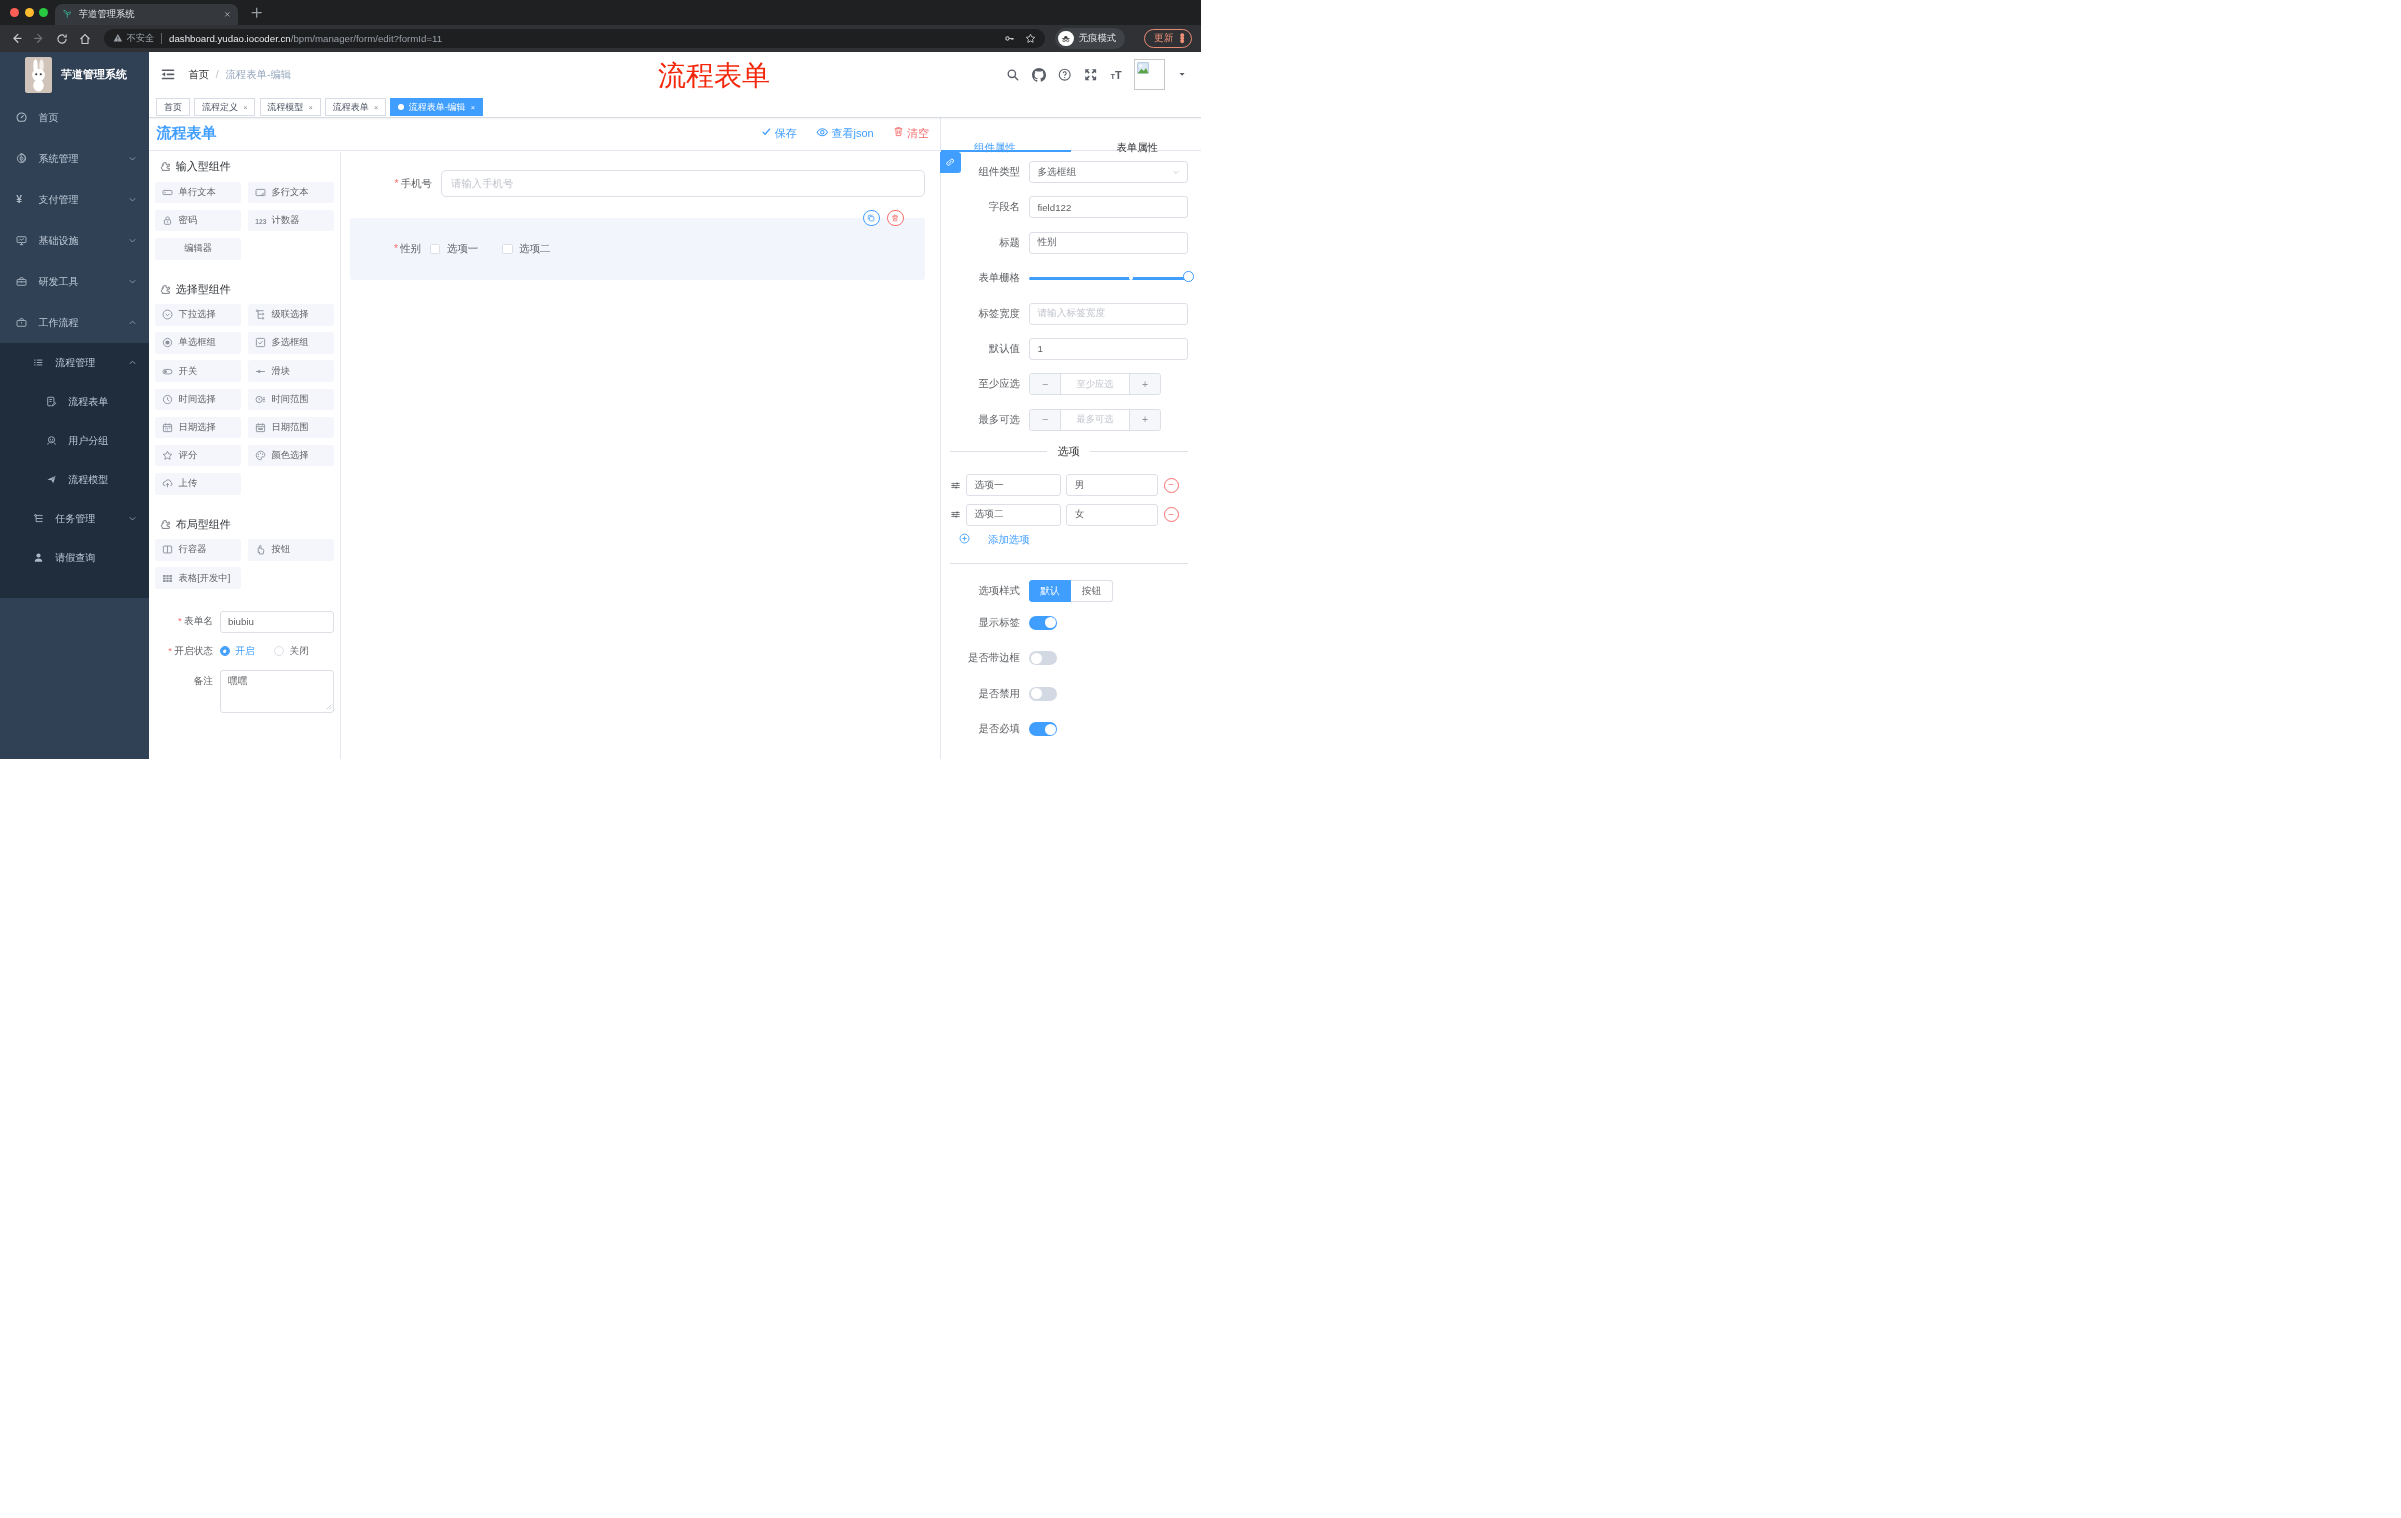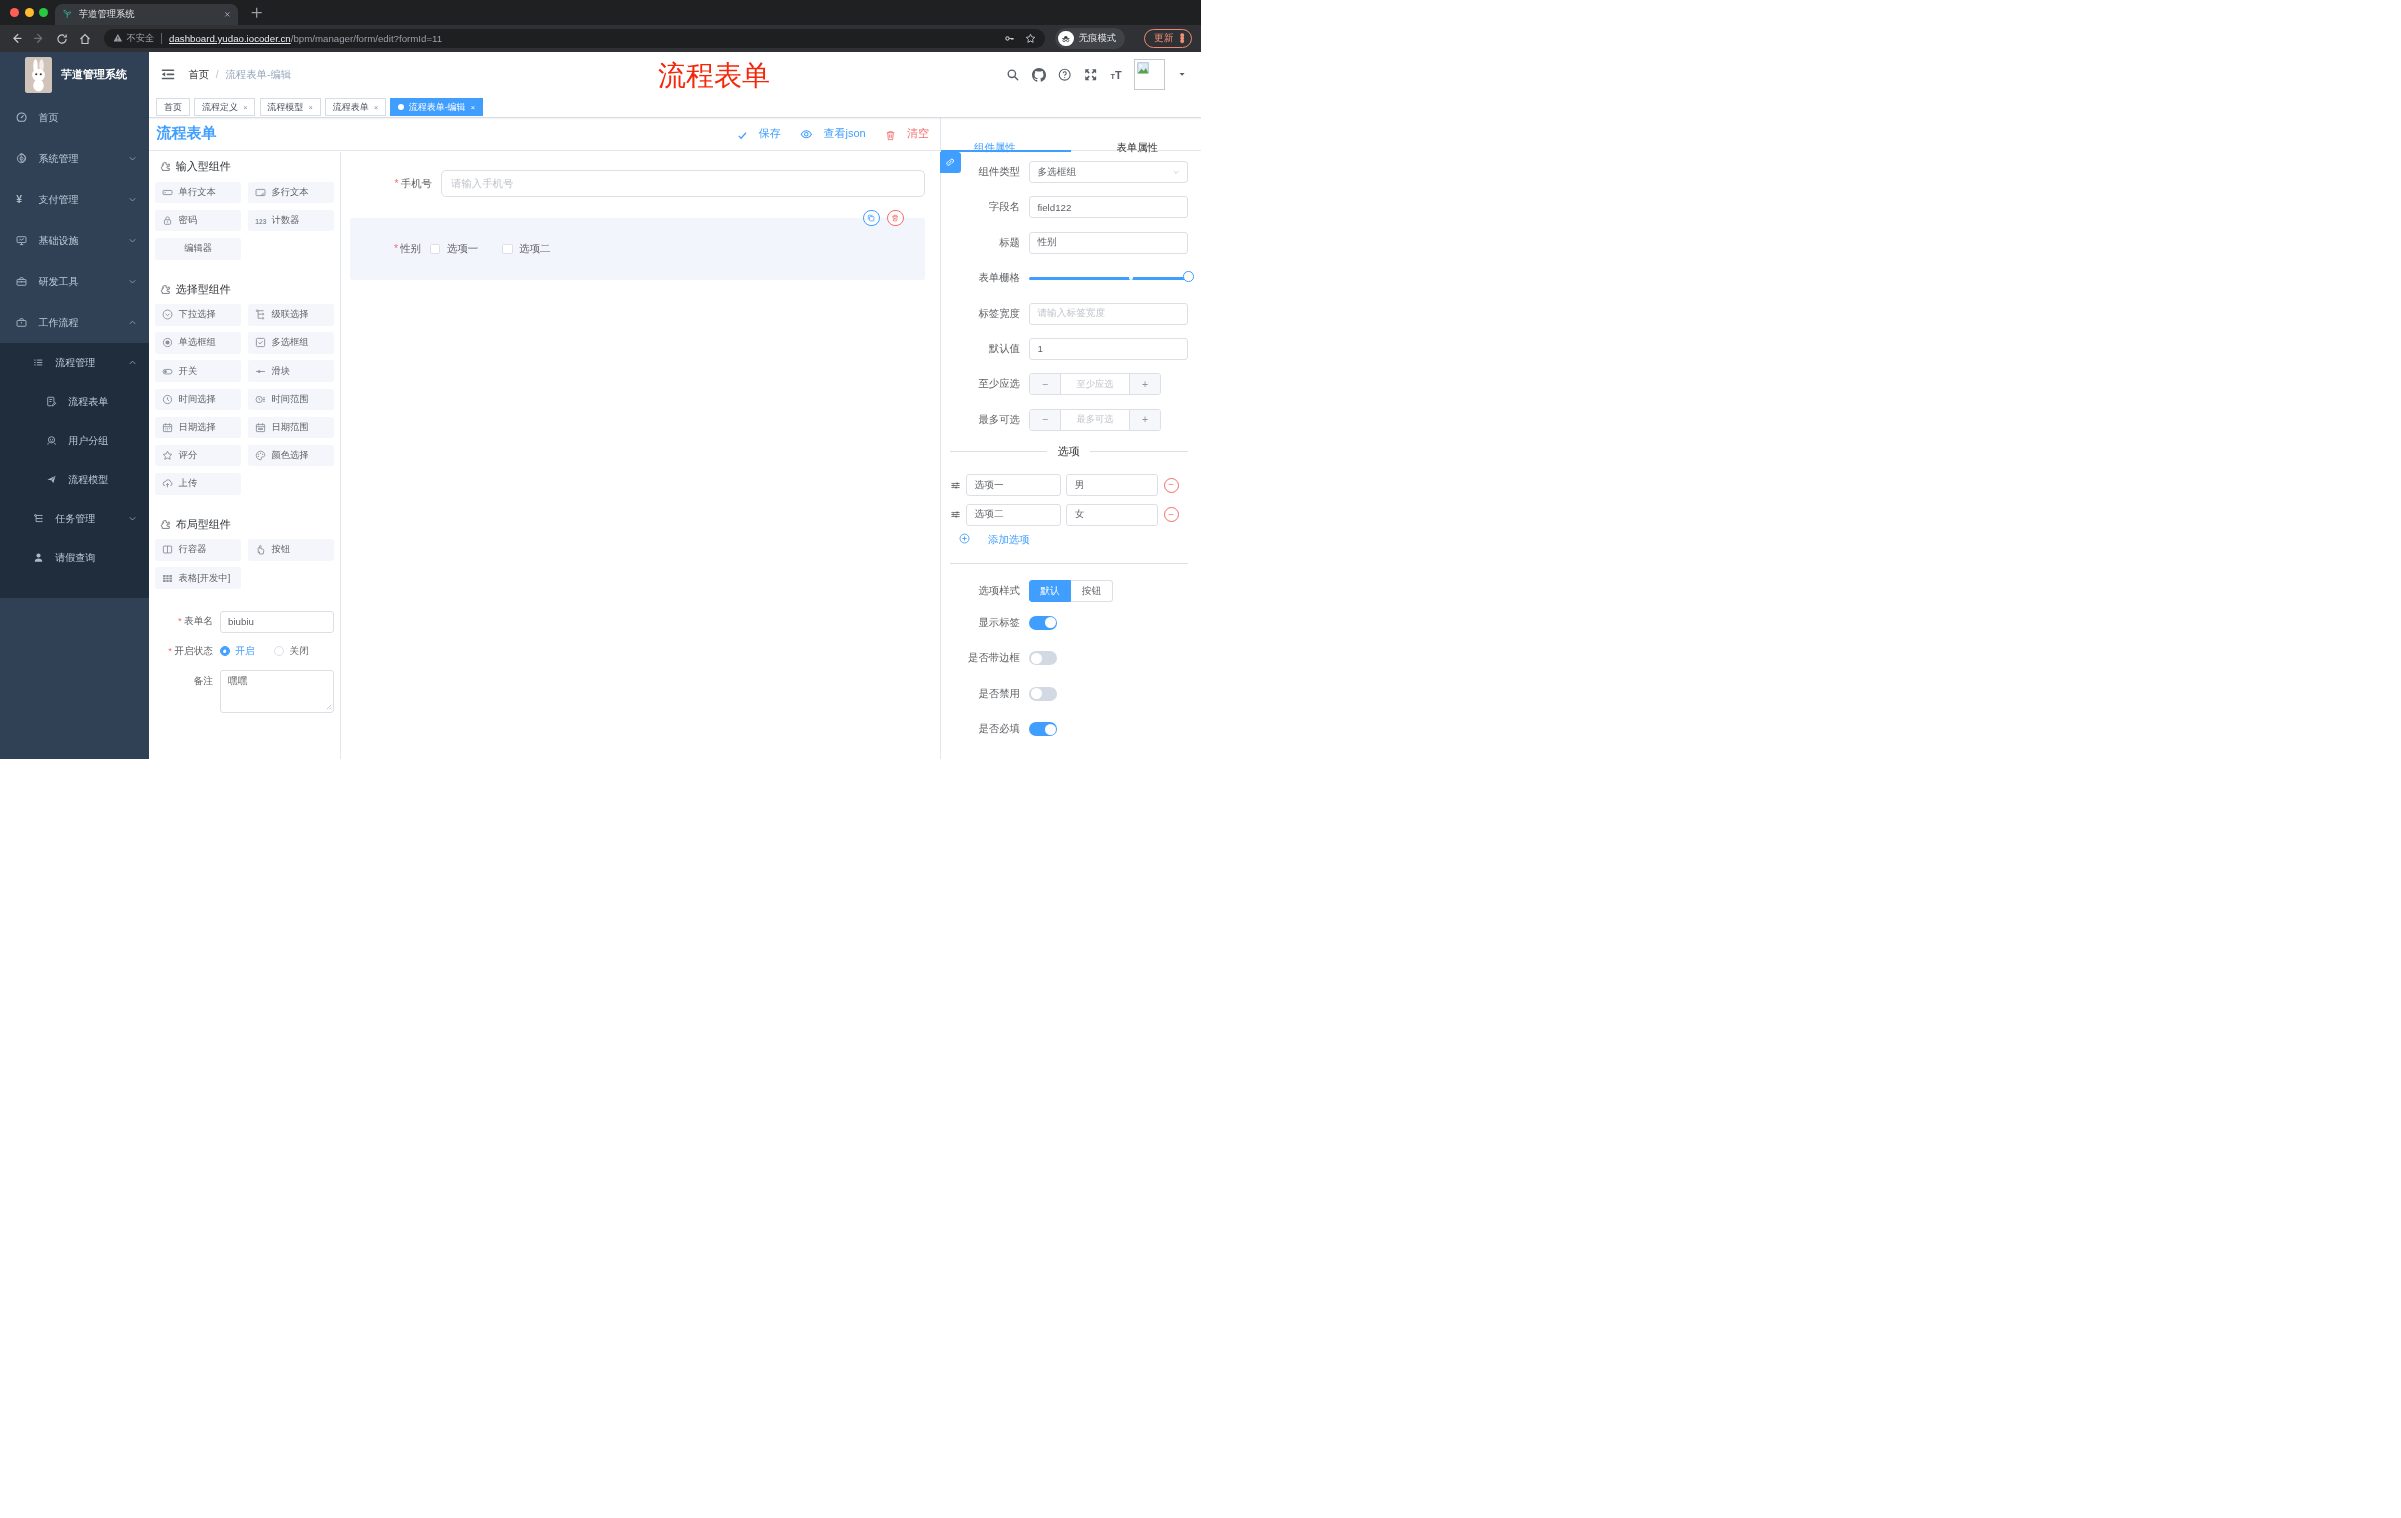--- a/index.html
+++ b/index.html
@@ -17,21 +17,21 @@
   .btab .ttl { flex:1; white-space:nowrap; overflow:hidden; }
   .btab .bx { color:#c3c6c9; }
   .newtab { position:absolute; left:250px; top:6px; color:#9aa0a6; }
   .chrome-url { position:absolute; left:0; top:25px; width:100%; height:27px; background:#303134; display:flex; align-items:center; }
   .navbtn { margin-left:10.4px; color:#c6c9cc; }
   .navbtn.dim { color:#6e7175; }
   .urlfield { position:absolute; left:104px; top:3.7px; width:941px; height:19.3px; border-radius:9.7px; background:#1d1f21; display:flex; align-items:center; padding:0 9px; }
   .urlfield .warn { color:#9aa0a6; margin-right:3.7px; }
   .ns-label { color:#9aa0a6; font-size:9.3px; margin-right:6.7px; }
   .url-sep { width:0.7px; height:10.4px; background:#5f6368; margin-right:7.4px; }
-  .url-host { color:#e8eaed; font-size:9.7px;text-decoration:underline; }
+  .url-host { color:#e8eaed; font-size:9.7px; }
   .url-path { color:#9aa0a6; font-size:9.7px; }
   .urlfield .spacer { flex:1; }
   .ufi { color:#c6c9cc; margin-left:10.4px; }
   .incog { position:absolute; left:1055px; top:3px; height:21px; border-radius:10.4px; background:#3f4246; display:flex; align-items:center; padding:0 9px 0 3px; }
   .incog .cir { width:15.6px; height:15.6px; border-radius:50%; background:#fff; display:flex; align-items:center; justify-content:center; color:#2b2c2e; margin-right:5.2px; }
   .incog .lbl { color:#e8eaed; font-size:9.3px; }
   .updatebtn { position:absolute; left:1144px; top:3.7px; height:19.3px; border-radius:9.7px; border:1.1px solid #e78a74; color:#ef9178; font-size:9.7px; display:flex; align-items:center; padding:0 6px 0 9px; background:transparent; }
   .updatebtn .dots { margin-left:6px; letter-spacing:0; font-size:9px; line-height:3px; }
 
   
@@ -68,21 +68,21 @@
   .tag { height:18px; display:flex; align-items:center; padding:0 6.7px; border:0.7px solid #d8dce5; background:#fff; color:#495060; font-size:9px; cursor:pointer; }
   .tag .tx { margin-left:5.2px; font-size:7.4px; color:#8a9099; }
   .tag.active { background:#409eff; border-color:#409eff; color:#fff; }
   .tag.active .dot { width:6px; height:6px; border-radius:50%; background:#fff; margin-right:4.5px; }
   .tag.active .tx { color:#fff; }
 
   
   .strip { position:absolute; left:0; top:65px; width:1052px; height:34px; border-bottom:0.7px solid #e4e7ed; }
   .page-title { position:absolute; left:7.4px; top:7.4px; font-size:15px; font-weight:bold; color:#409eff; }
   .toolbar { position:absolute; right:272px; top:9px; display:flex; gap:19.3px; font-size:11px; }
-  .tbtn { display:flex; align-items:flex-end; gap:11px; color:#409eff; cursor:pointer; }
+  .tbtn { display:flex; align-items:flex-start; gap:3px; color:#409eff; cursor:pointer; }
   .tbtn.danger { color:#f56c6c; }
   .ptabs { position:absolute; right:0; top:0; width:261px; height:34px; border-left:0.7px solid #e4e7ed; }
   .ptabs .pt { position:absolute; top:24px; font-size:10.4px; cursor:pointer; }
   .pt.a { left:33px; color:#409eff; }
   .pt.b { right:43px; color:#303133; }
   .ptabs .underline { position:absolute; left:0; bottom:-0.7px; width:130px; height:1.5px; background:#409eff; }
 
   
   .comp-panel { position:absolute; left:0; top:100px; width:192px; height:608px; border-right:0.7px solid #e4e7ed; padding:7.4px 6px 0 6px; overflow:hidden; }
   .sec-h { display:flex; align-items:center; gap:5.2px; color:#2f3337; font-size:11px; margin:0 0 7.4px 4.5px; }

